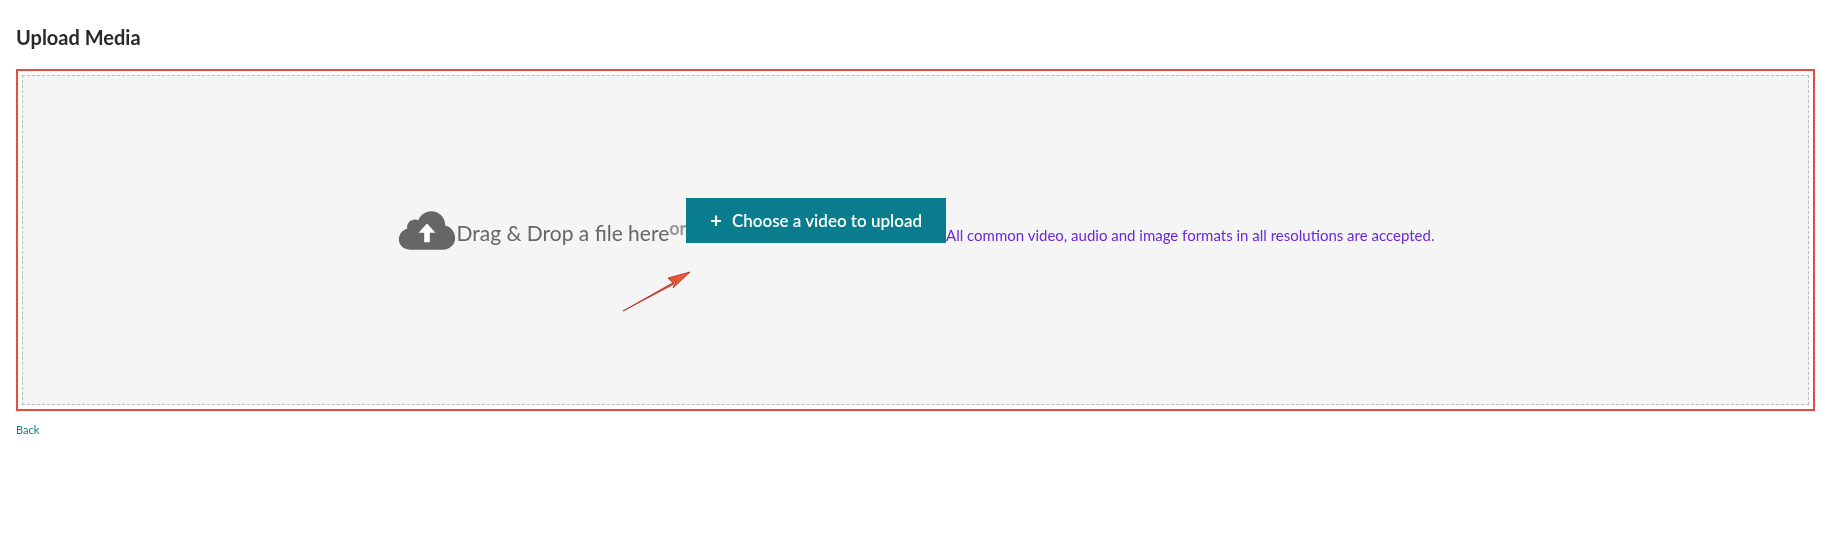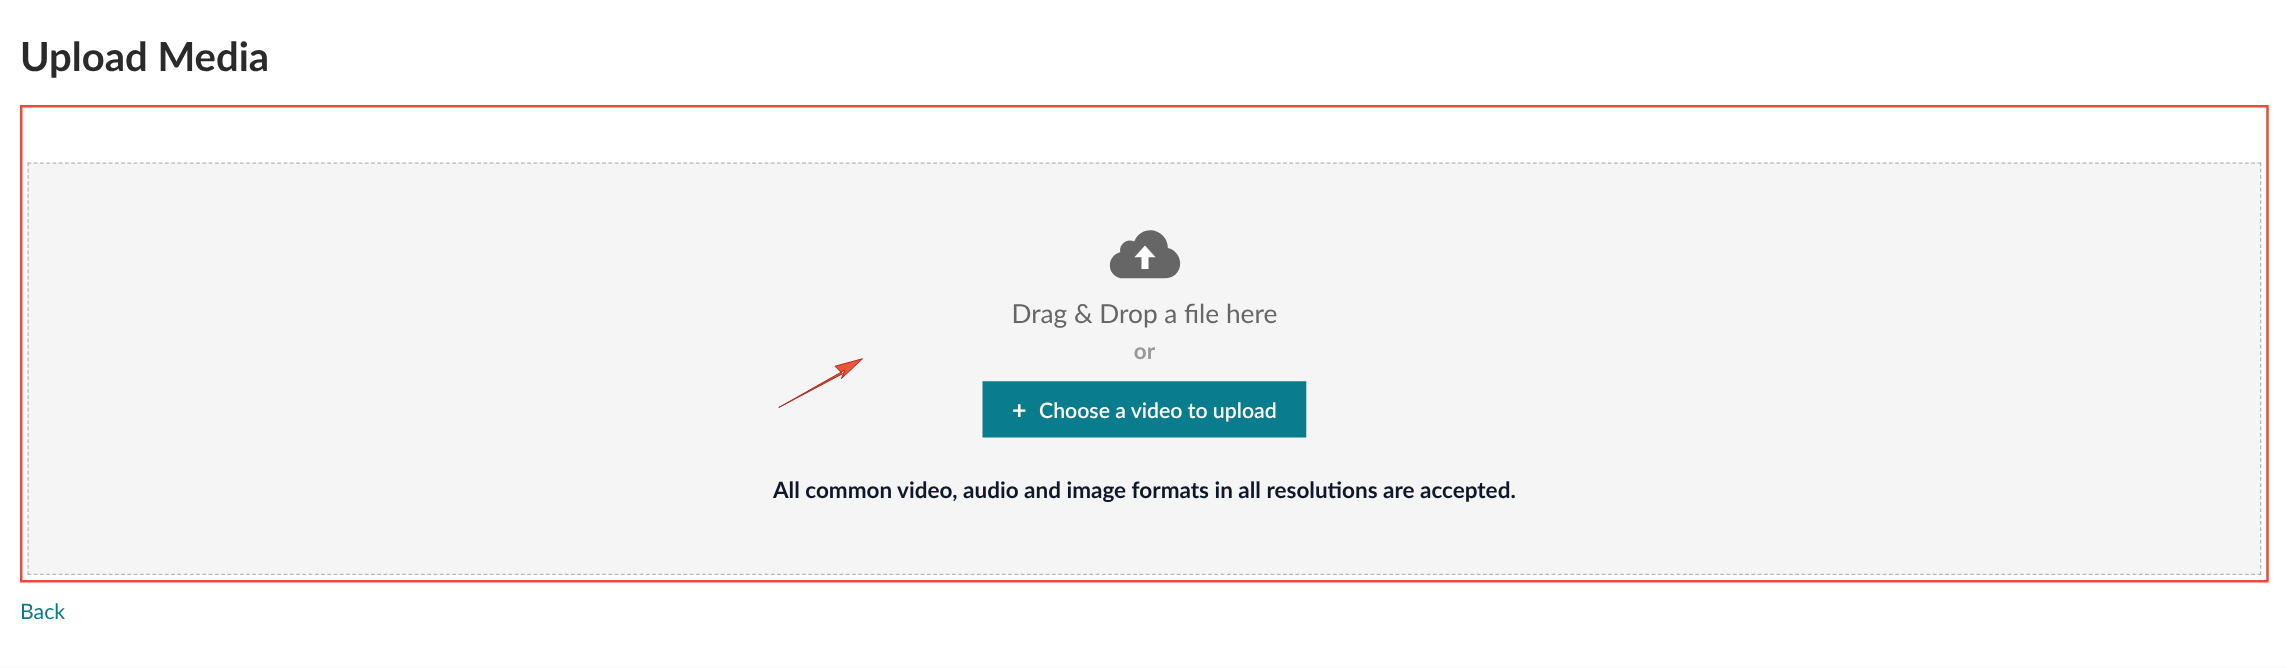--- a/index.html
+++ b/index.html
@@ -14,43 +14,42 @@
       width: 1831px;
       height: 534px;
       padding: 0;
     }
     
     .container {
       padding: 10px 16px 0 16px;
     }
     
     .page-title {
-      font-size: 32px;
+      font-size: 20px;
       font-weight: 700;
       color: #2a2a2a;
       margin-bottom: 20px;
       margin-top: 15px;
     }
     
     .upload-wrapper {
       border: 2px solid #e74c3c;
       padding: 4px;
       position: relative;
     }
     
     .dropzone {
       border: 1.5px dashed #b8b8b8;
       background: #f5f5f5;
       min-height: 330px;
       display: flex;
-      flex-direction: column;
+      flex-direction: row;
       align-items: center;
       justify-content: center;
       padding: 30px 20px 40px 20px;
-      margin-top: 40px;
     }
     
     .cloud-icon {
       width: 60px;
       height: 48px;
       margin-bottom: 12px;
     }
     
     .drag-text {
       font-size: 21px;
@@ -81,35 +80,35 @@
       margin-bottom: 30px;
     }
     
     .plus-icon {
       font-size: 20px;
       font-weight: 700;
       line-height: 1;
     }
     
     .accept-text {
-      font-size: 18px;
-      color: #0f172a;
-      font-weight: 700;
+      font-size: 15px;
+      color: #6d28d9;
+      font-weight: 400;
     }
     
     .arrow-annotation {
       position: absolute;
       left: 600px;
       top: 195px;
       pointer-events: none;
     }
     
     .back-link {
       color: #0d7a8c;
-      font-size: 17px;
+      font-size: 11px;
       text-decoration: none;
       display: inline-block;
       margin-top: 12px;
       cursor: pointer;
     }
   </style>
 </head>
 <body>
 
 <div class="container">

